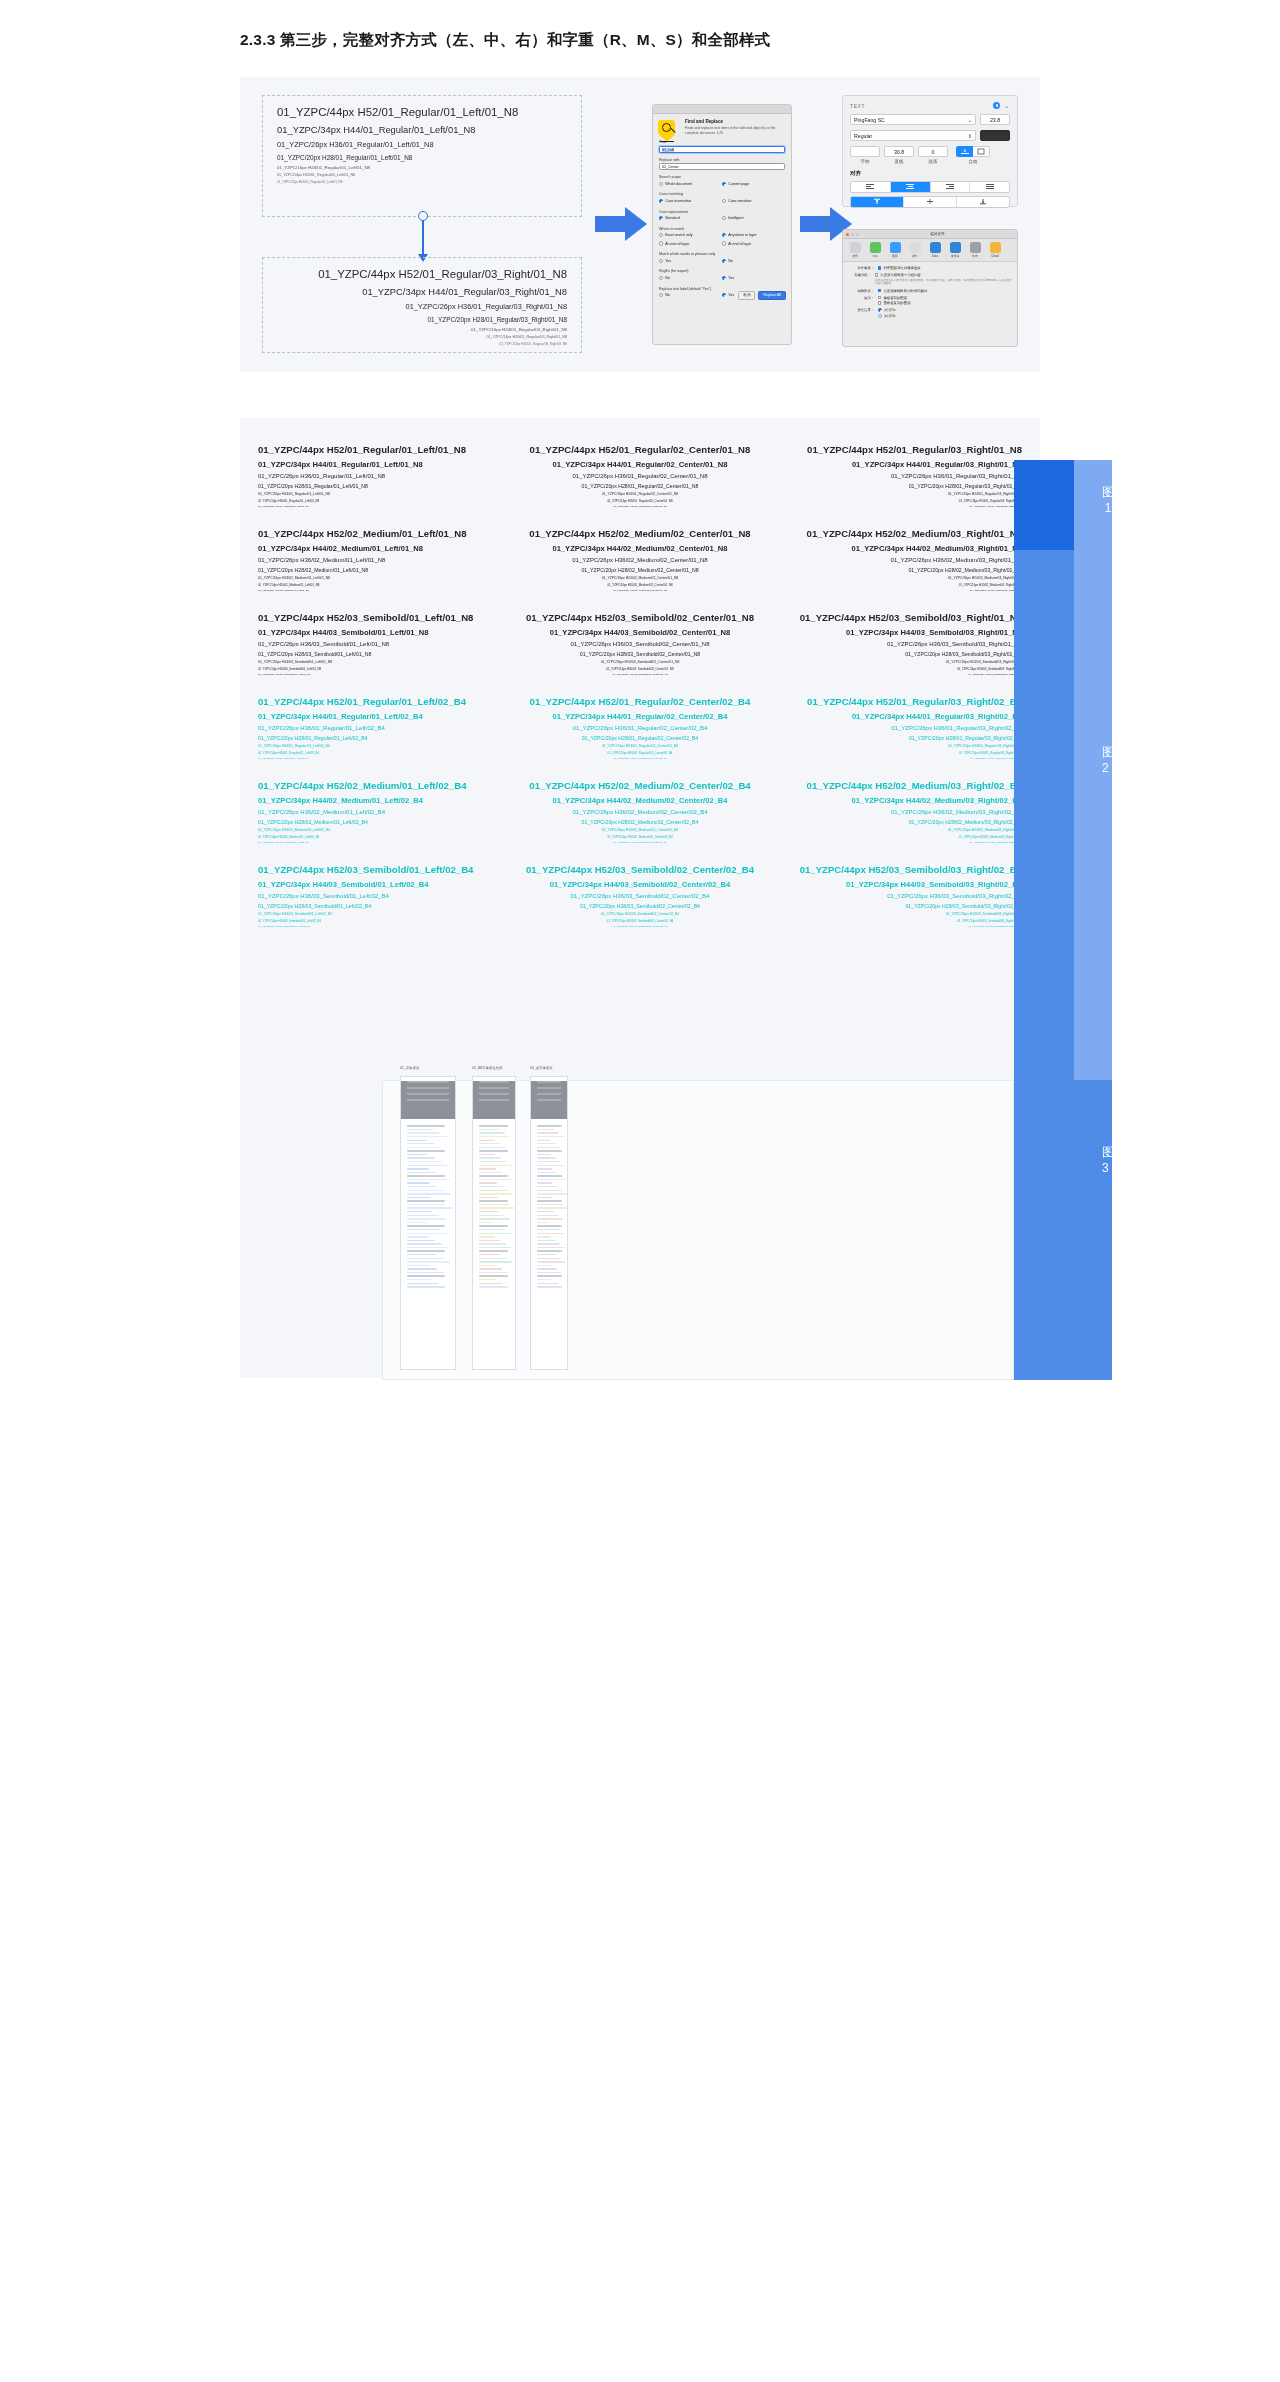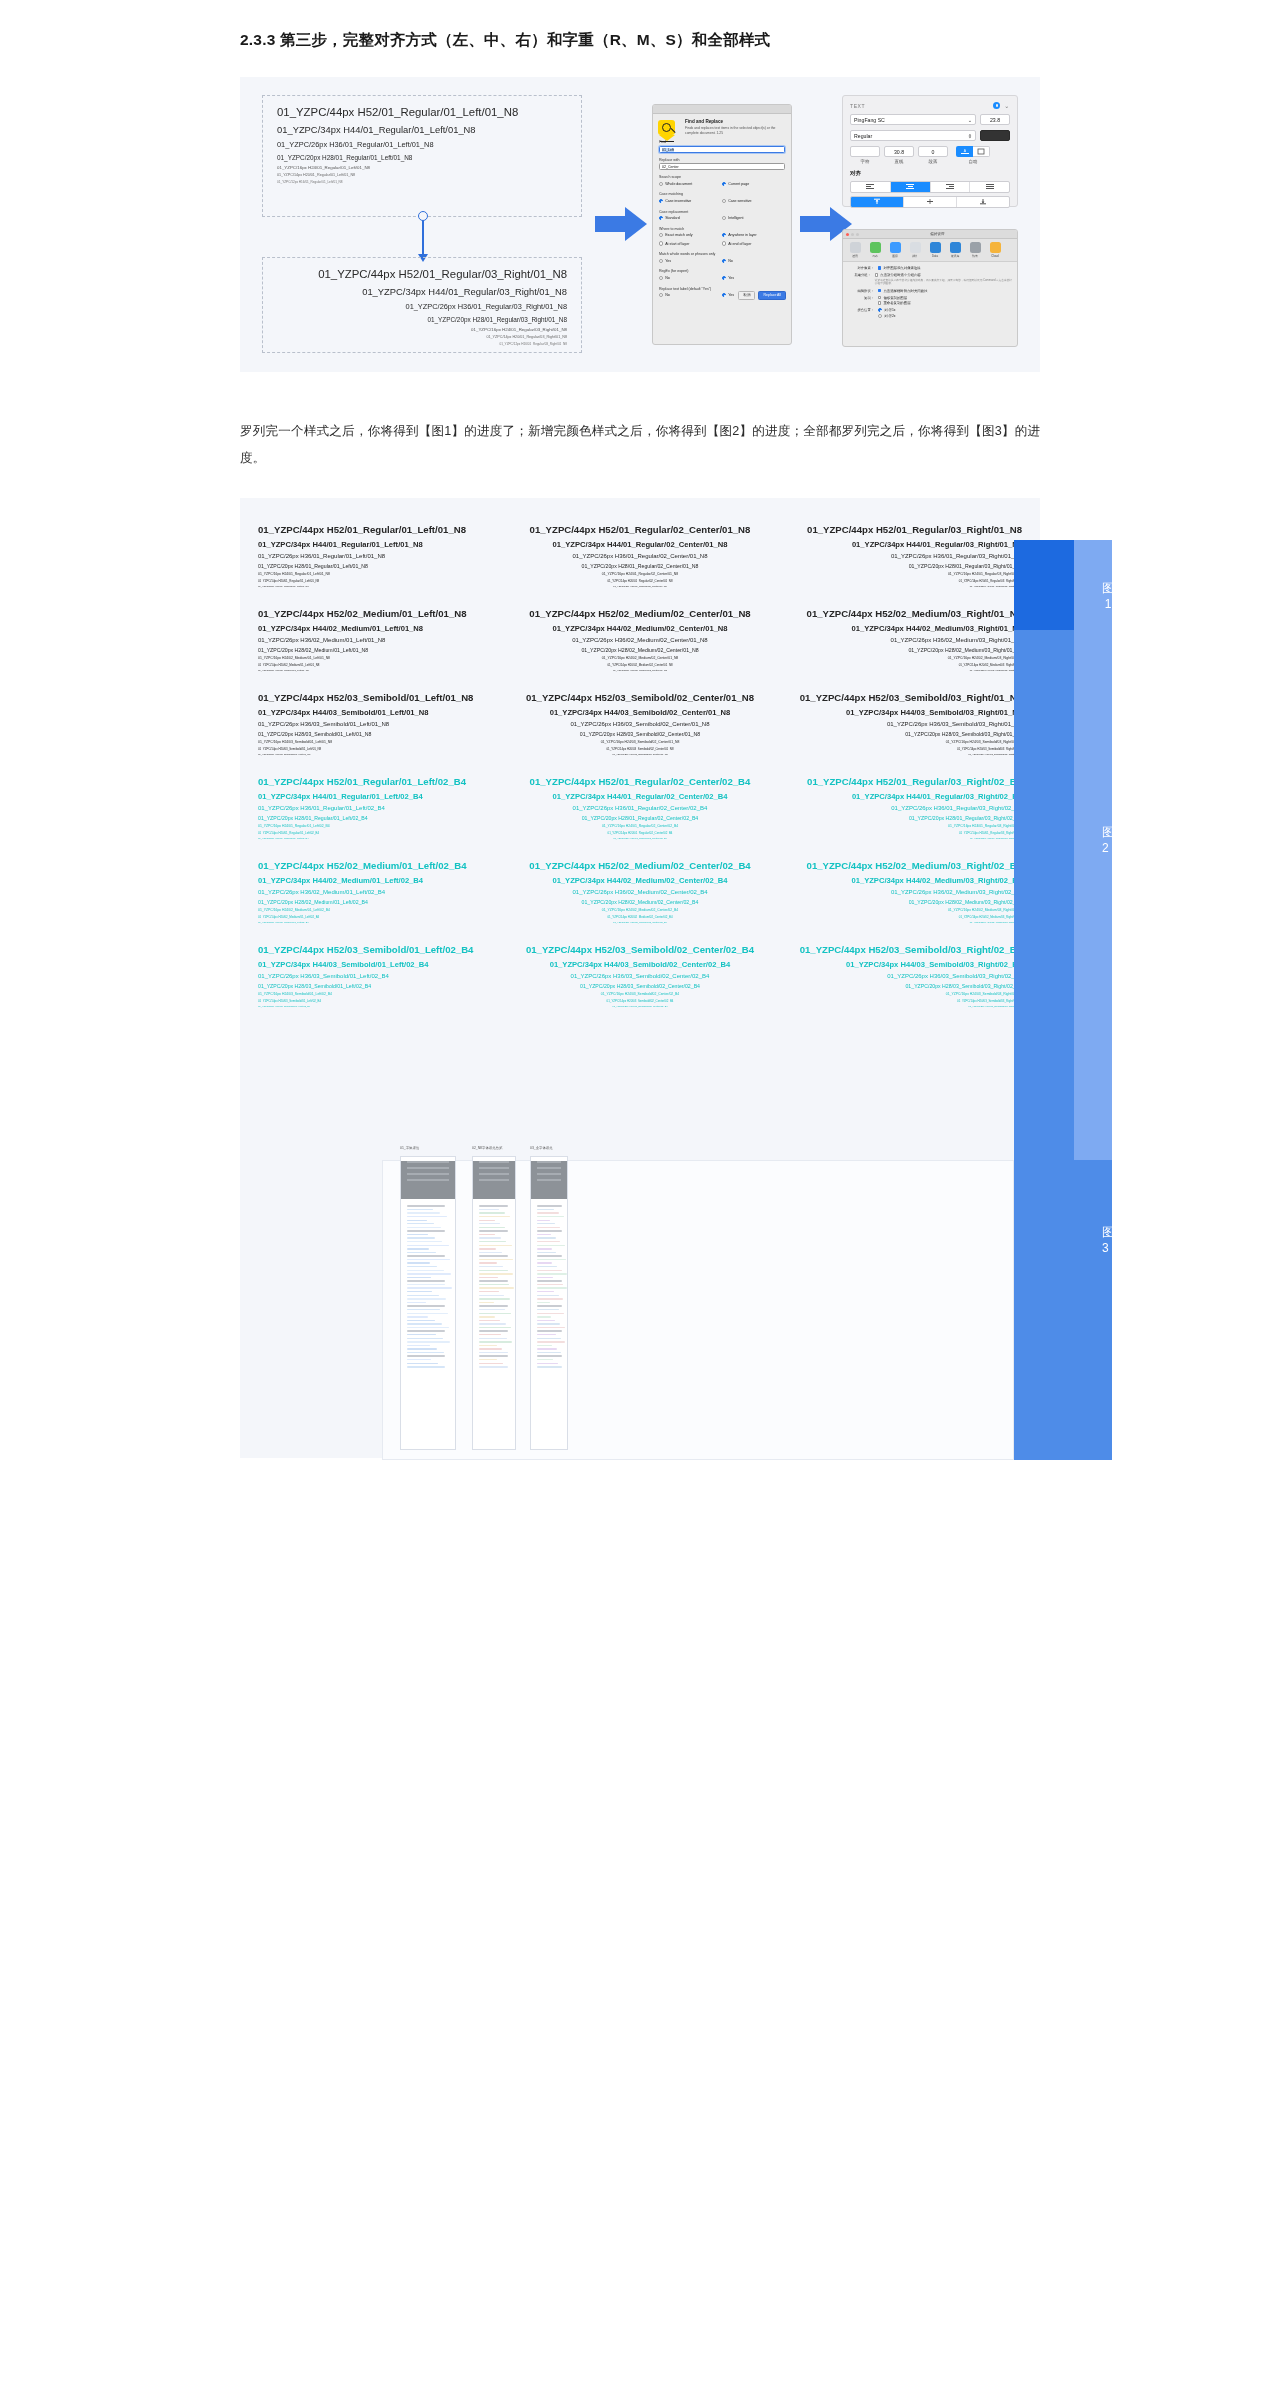--- a/index.html
+++ b/index.html
@@ -534,21 +534,20 @@
             <div style="display:flex;align-items:center;">
                 <span class="radio"></span>
                 <span style="margin-left:2px">到 @2x</span>
               </div>
           </div>
         </div>
       </div>
     </div>
   </div>
 
-  <p class="para">罗列完一个样式之后，你将得到【图1】的进度了；新增完颜色样式之后，你将得到【图2】的进度；全部都罗列完之后，你将得到【图3】的进度。</p>
 
   <div class="fig2" id="fig2" style="height: 960px;">
     <div class="fig2inner" id="fig2inner" style="height: 960px;">
         <div class="cols">
           <div class="col">
             <div class="grp">
               <div class="g44  cN8">01_YZPC/44px H52/01_Regular/01_Left/01_N8</div>
               <div class="g34  cN8">01_YZPC/34px H44/01_Regular/01_Left/01_N8</div>
               <div class="g26  cN8">01_YZPC/26px H36/01_Regular/01_Left/01_N8</div>
               <div class="g20  cN8">01_YZPC/20px H28/01_Regular/01_Left/01_N8</div>
@@ -712,21 +711,21 @@
               <div class="g16 rgt cB4">01_YZPC/16px H24/03_Semibold/03_Right/02_B4</div>
               <div class="g14 rgt cB4">01_YZPC/14px H20/03_Semibold/03_Right/02_B4</div>
               <div class="g12 rgt cB4">01_YZPC/12px H16/03_Semibold/03_Right/02_B4</div>
             </div>
           </div>
         </div>
         <div class="bar barDark" style="left: 774px; top: 16px; width: 60px; height: 90px;"></div>
         <div class="bar barLite" style="left: 834px; top: 16px; width: 38px; height: 620px;"></div>
         <div class="bar barMid" style="left: 774px; top: 106px; width: 60px; height: 530px;"></div>
         <div class="bar barMid" style="left: 774px; top: 636px; width: 98px; height: 300px;"></div>
-        <div class="barLbl" style="left: 862px; top: 56px; text-align: center;">图1</div>
+        <div class="barLbl" style="left: 862px; top: 40px; text-align: center;">图1</div>
         <div class="barLbl" style="left: 862px; top: 300px;">图2</div>
         <div class="barLbl" style="left: 862px; top: 700px;">图3</div>
         <div class="thumbs" style="left: 142px; top: 636px; width: 632px; height: 300px;"></div>
         <div class="thumbCap" style="left: 160px; top: 622px;">01_字体规范</div>
         <div class="thumb" style="left: 160px; top: 632px; width: 56px; height: 294px;">
           <div class="thumbHead">
             <div class="hl"></div>
             <div class="hl"></div>
             <div class="hl"></div>
             <div class="hl"></div>

